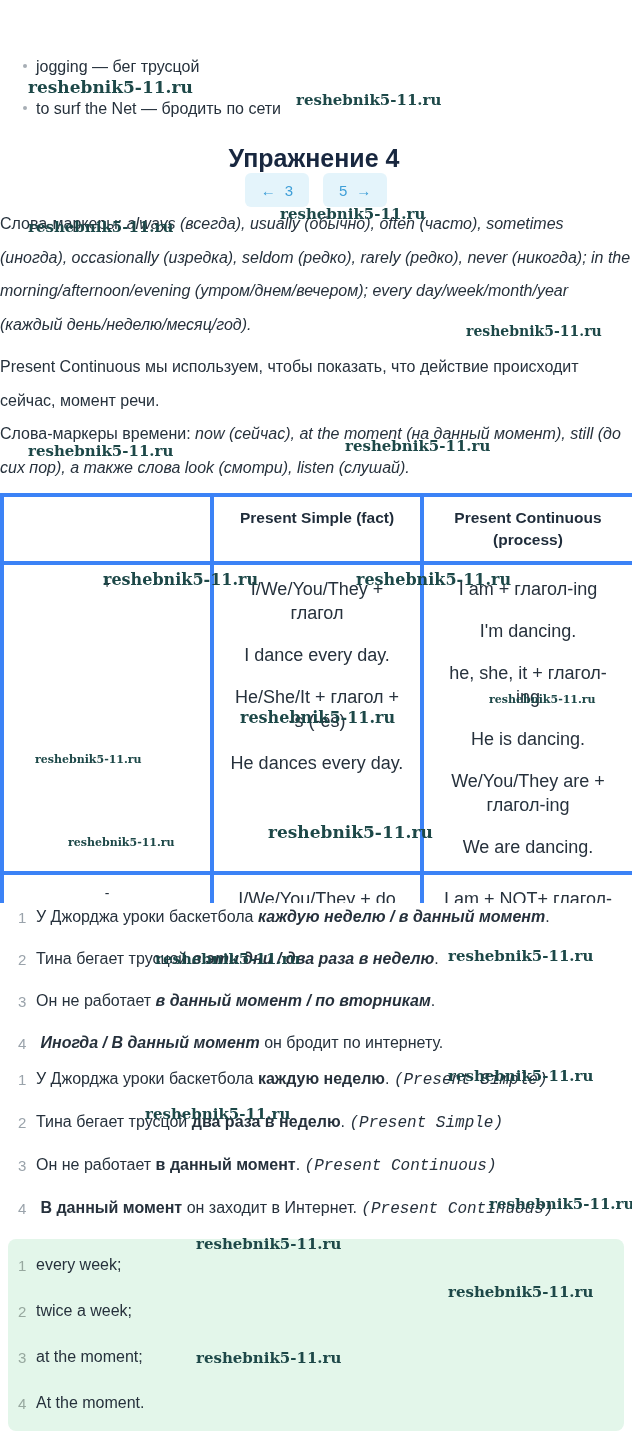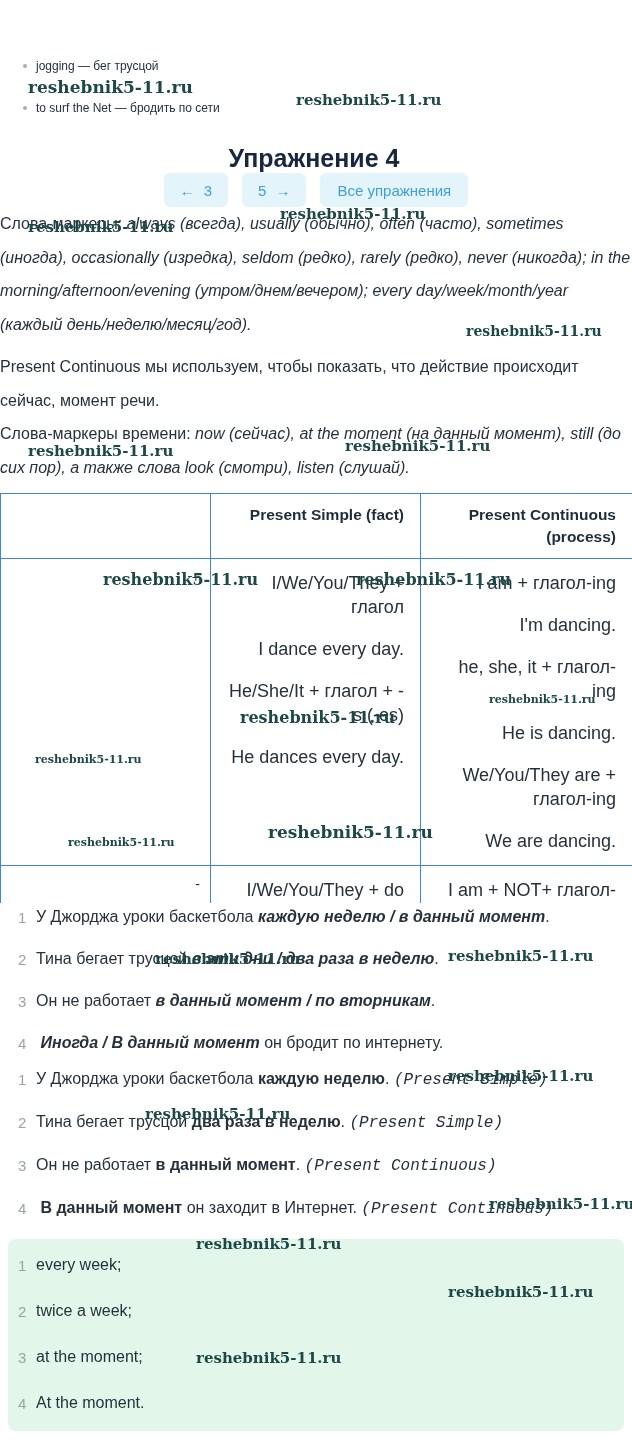--- a/index.html
+++ b/index.html
@@ -12,21 +12,21 @@
 
   
   .wm-layer { position: absolute; inset: 0; pointer-events: none; z-index: 6; }
   .wm {
     position: absolute; font-family: "DejaVu Serif", serif; font-weight: 700;
     color: #1d4848; white-space: nowrap; line-height: 1.1;
   }
 
   
   .vocab { list-style: none; margin: 0; padding: 57px 0 0 23px; }
-  .vocab li { position: relative; padding-left: 13px; margin-bottom: 23px; font-size: 12px; line-height: 19px; }
+  .vocab li { position: relative; padding-left: 13px; margin-bottom: 23px; font-size: 16px; line-height: 19px; }
   .vocab .dot { position: absolute; left: 0; top: 7px; width: 4px; height: 4px; border-radius: 50%; background: #a7aeb5; }
 
   
   .exercise-header { display: flex; align-items: center; margin-top: 26px; flex-direction: column; }
   .page-title { font-size: 25px; font-weight: 700; color: #18273f; margin: 0 0 0 -4px; flex: 1; }
   .nav { display: flex; gap: 14px; align-items: center; }
   .nav-btn {
     display: flex; align-items: center; gap: 9px; height: 34px; padding: 0 16px;
     border: none; border-radius: 6px; background: #e4f4fb; color: #3f9fd8;
     font-size: 15px; font-family: inherit; cursor: pointer; white-space: nowrap;
@@ -37,21 +37,21 @@
   
   .theory { font-size: 16px; line-height: 33.5px; margin: 0; color: #26313c; }
   .theory.first { }
   .theory.mid { margin-top: 9px; }
   .theory strong { font-weight: 400; }
   .theory em { font-style: italic; }
 
   
   .table-clip { height: 410px; overflow: hidden; margin-top: 9px; }
   table.grammar { width: 100%; border-collapse: collapse; table-layout: fixed; }
-  table.grammar th, table.grammar td { border: 1px solid #3b82f6; vertical-align: top; text-align: right; }
+  table.grammar th, table.grammar td { border: 4px solid #3b82f6; vertical-align: top; text-align: center; }
   table.grammar th { font-size: 15.5px; font-weight: 700; line-height: 22px; padding: 10px 16px; height: 65px; color: #1f2c3a; }
   table.grammar td { font-size: 18px; padding: 12px 16px; }
   table.grammar td.sign { padding: 10px 10px; font-size: 14px; }
   table.grammar td p { margin: 0 0 18px; line-height: 24px; }
   table.grammar td p:last-child { margin-bottom: 0; }
 
   
   .num-list { list-style: none; margin: 0; padding: 0; }
   .num-list li { display: flex; margin-bottom: 18px; font-size: 16px; line-height: 23px; }
   .num-list .num { flex: 0 0 18px; margin-left: 18px; color: #9aa3ab; font-size: 15px; padding-top: 1px; }
@@ -112,21 +112,20 @@
     <h1 class="page-title">Упражнение 4</h1>
     <div class="nav">
       <button class="nav-btn">
         <span class="arrow">←</span>
         <span>3</span>
       </button>
       <button class="nav-btn">
         <span>5</span>
         <span class="arrow">→</span>
       </button>
-      <button class="nav-btn all">Все упражнения</button>
     </div>
   </div>
 
   <p class="theory first"><span>Слова-маркеры: </span><em>always (всегда), usually (обычно), often (часто), sometimes (иногда), occasionally (изредка), seldom (редко), rarely (редко), never (никогда); in the morning/afternoon/evening (утром/днем/вечером); every day/week/month/year (каждый день/неделю/месяц/год).</em></p>
 
   <p class="theory mid"><strong>Present Continuous</strong><span> мы используем, чтобы показать, что действие происходит сейчас, момент речи.</span></p>
 
   <p class="theory"><span>Слова-маркеры времени: </span><em>now (сейчас), at the moment (на данный момент), still (до сих пор), а также слова look (смотри), listen (слушай).</em></p>
 
   <div class="table-clip">

